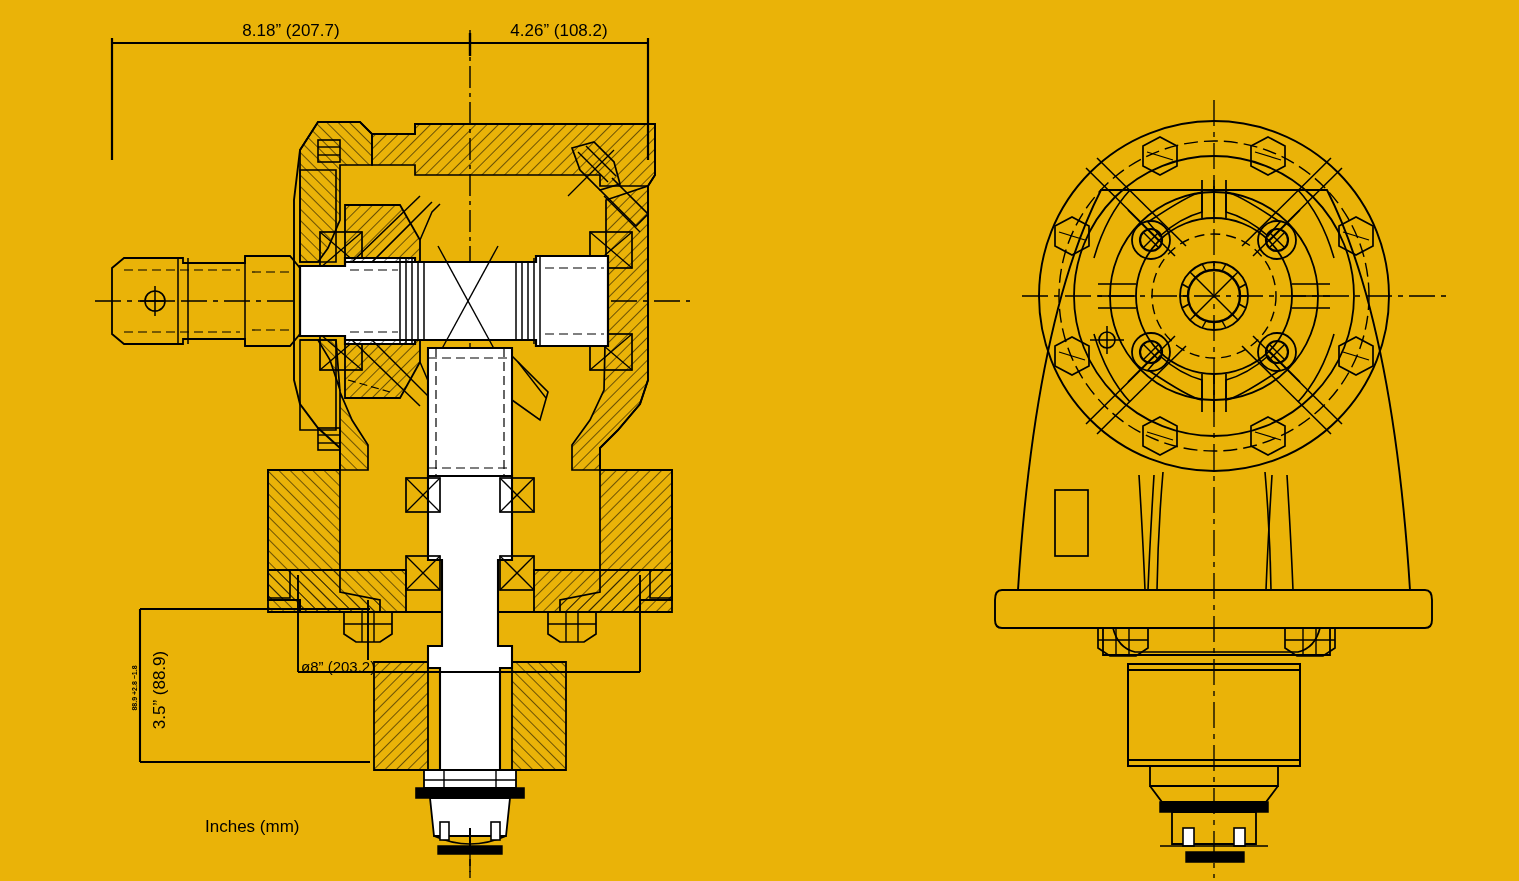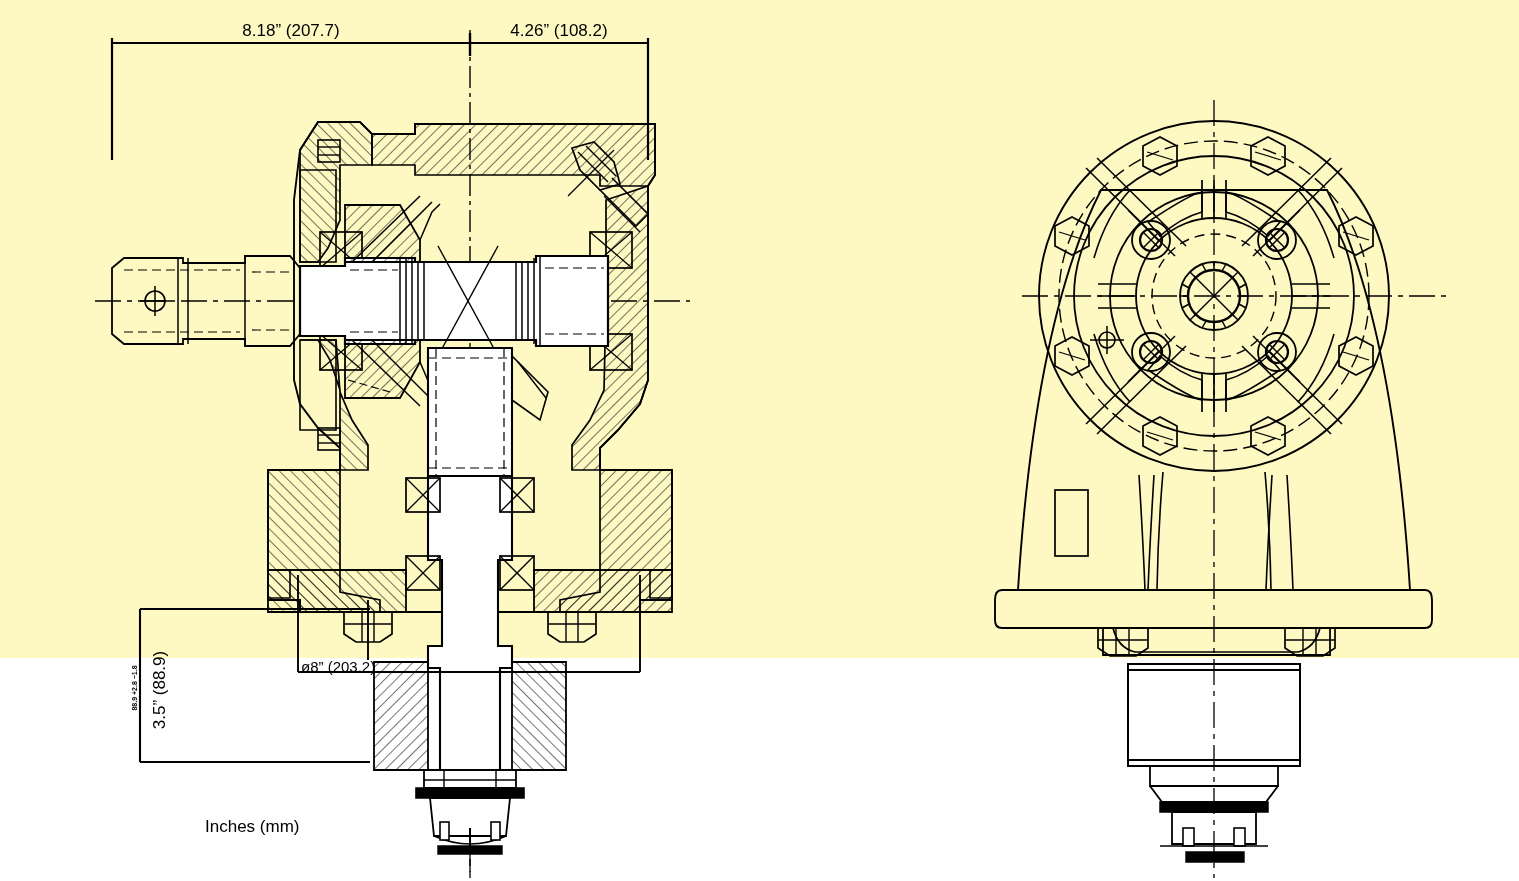--- a/index.html
+++ b/index.html
@@ -1,18 +1,18 @@
 <!DOCTYPE html>
 <html><head>
 <meta charset="utf-8">
 <title>Gearbox Technical Drawing</title>
 <style>
   html,body{margin:0;padding:0;background:#ffffff;}
   body{width:1519px;height:881px;font-family:"Liberation Sans",sans-serif;overflow:hidden;}
-  #stage{position:relative;width:1519px;height:658px;background:#fef9c3;}
+  #stage{position:relative;width:1519px;height:881px;background:#eab308;}
   svg{display:block;}
   .dimtext{font-family:"Liberation Sans",sans-serif;font-size:17px;fill:#000;}
   .dimtext-sm{font-family:"Liberation Sans",sans-serif;font-size:15px;fill:#000;}
   .tol{font-family:"Liberation Sans",sans-serif;font-size:7px;fill:#000;font-weight:bold;}
   .unitnote{font-family:"Liberation Sans",sans-serif;font-size:17px;fill:#000;}
 </style>
 </head>
 <body>
 
 <div id="stage">

